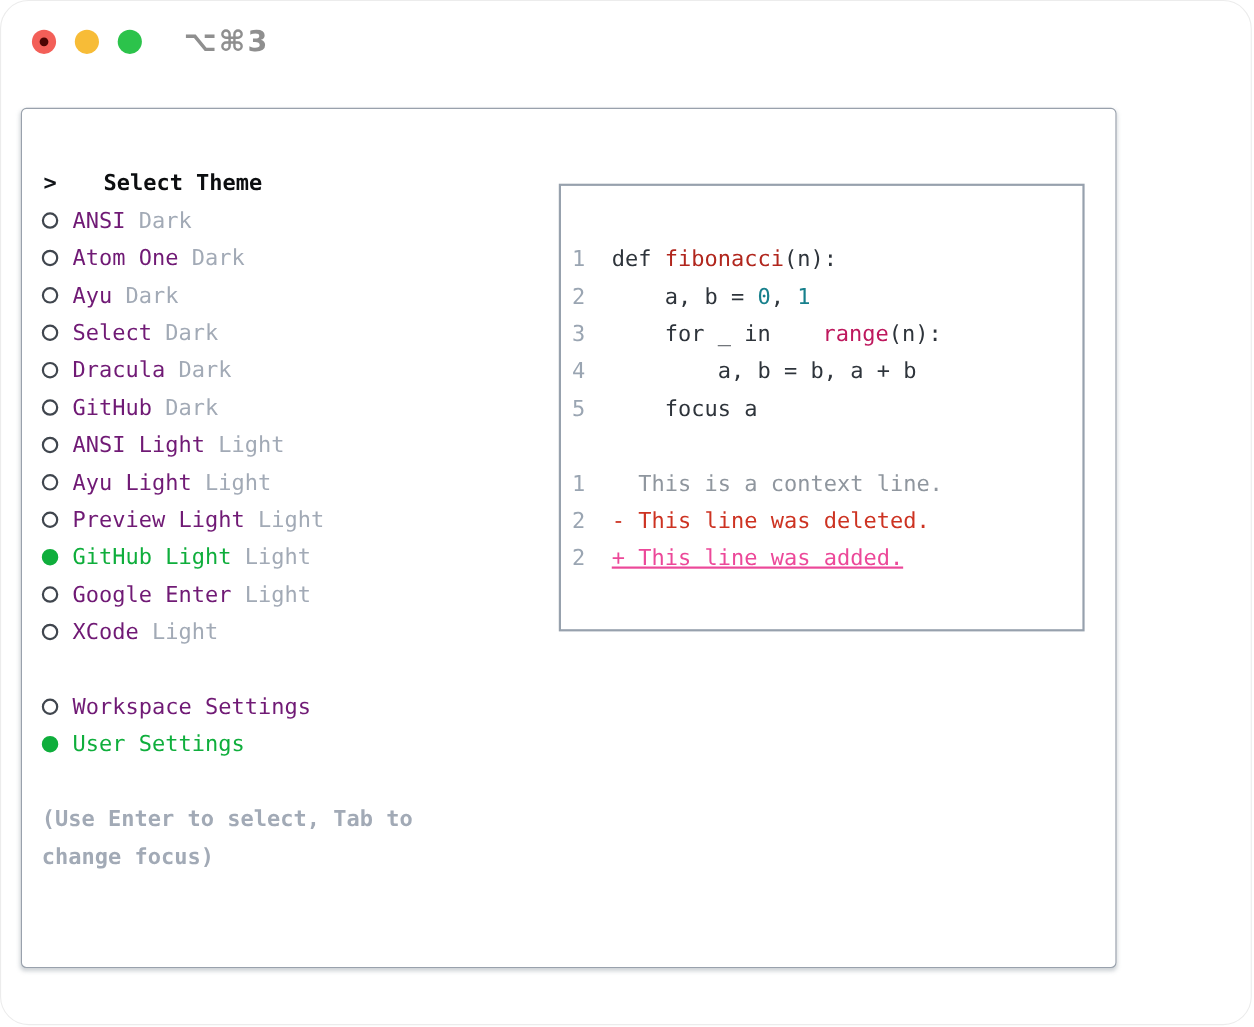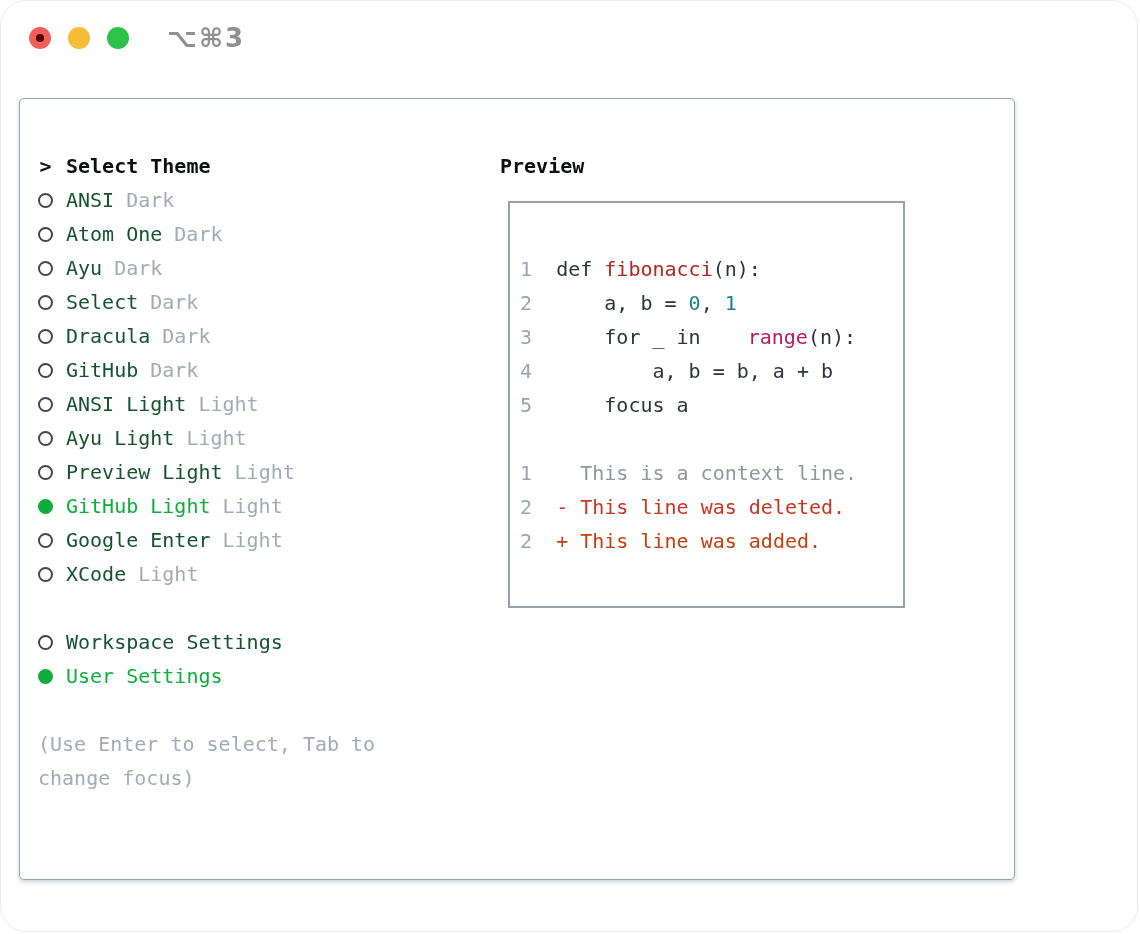--- a/index.html
+++ b/index.html
@@ -88,80 +88,82 @@
     justify-content: center;
     flex: 0 0 15px;
   }
   .prompt-char {
     font-weight: bold;
     color: #111418;
   }
   .header-title {
     font-weight: bold;
     color: #0c0e10;
+    margin-left: 28px;
   }
   .radio {
     width: 11px; height: 11px;
     border-radius: 50%;
     border: 2px solid #40464e;
     box-sizing: content-box;
   }
   .row.selected .radio {
     background: #0fae3c;
     border-color: #0fae3c;
   }
-  .theme-name { color: #14532d; }
+  .theme-name { color: #701a75; }
   .row.selected .theme-name { color: #0fae3c; }
   .theme-variant { color: #a2aab6; margin-left: 12px; }
   .spacer { height: 34px; }
   .apply-title { color: #16181b; }
   .hint {
     width: 412px;
     line-height: 34px;
     color: #a2aab6;
     white-space: normal;
+    font-weight: bold;
   }
   
   .right-col {
     position: absolute;
     left: 480px;
     top: 50px;
     width: 500px;
   }
   .preview-title {
     height: 34px;
     line-height: 34px;
     font-weight: bold;
     color: #0c0e10;
   }
   .preview-box {
     margin-left: 8px;
     margin-top: 18px;
-    width: 397px;
+    width: 478px;
     height: 407px;
     border: 2px solid #97a1ad;
     box-sizing: border-box;
     padding-top: 49px;
     padding-left: 10px;
     overflow: hidden;
   }
   .pline {
     height: 34px;
     line-height: 34px;
     white-space: pre;
     font-size: 20px;
   }
   .seg-ln  { color: #9aa5b2; }
   .seg-d   { color: #2e343b; }
   .seg-fn  { color: #b1261d; }
   .seg-num { color: #17808c; }
   .seg-bi  { color: #be185d; margin-left: 35px; }
   .seg-ctx { color: #8f969e; margin-top: 16px; }
   .seg-del { color: #cd3322; }
-  .seg-add { color: #c2410c; }
+  .seg-add { color: #ec4899; text-decoration: underline; }
 </style>
 </head>
 <body>
 
 <div class="window">
 
   <div class="titlebar">
     <span class="light red">
         <span class="dot"></span>
       </span>
@@ -254,21 +256,20 @@
     <span class="theme-name">User Settings</span>
   </div>
         </div>
 
       <div class="spacer"></div>
 
       <div class="hint">(Use Enter to select, Tab to change focus)</div>
     </div>
 
     <div class="right-col">
-      <div class="preview-title">Preview</div>
       <div class="preview-box">
           <div class="pline"><span class="seg-ln">1</span><span class="seg-d">  def </span><span class="seg-fn">fibonacci</span><span class="seg-d">(n):</span></div>
           <div class="pline"><span class="seg-ln">2</span><span class="seg-d">      a, b = </span><span class="seg-num">0</span><span class="seg-d">, </span><span class="seg-num">1</span></div>
           <div class="pline"><span class="seg-ln">3</span><span class="seg-d">      for _ in </span><span class="seg-bi">range</span><span class="seg-d">(n):</span></div>
           <div class="pline"><span class="seg-ln">4</span><span class="seg-d">          a, b = b, a + b</span></div>
           <div class="pline"><span class="seg-ln">5</span><span class="seg-d">      focus a</span></div>
           <div class="pline"></div>
           <div class="pline"><span class="seg-ln">1</span><span class="seg-ctx">    This is a context line.</span></div>
           <div class="pline"><span class="seg-ln">2</span><span class="seg-d">  </span><span class="seg-del">- This line was deleted.</span></div>
           <div class="pline"><span class="seg-ln">2</span><span class="seg-d">  </span><span class="seg-add">+ This line was added.</span></div>

